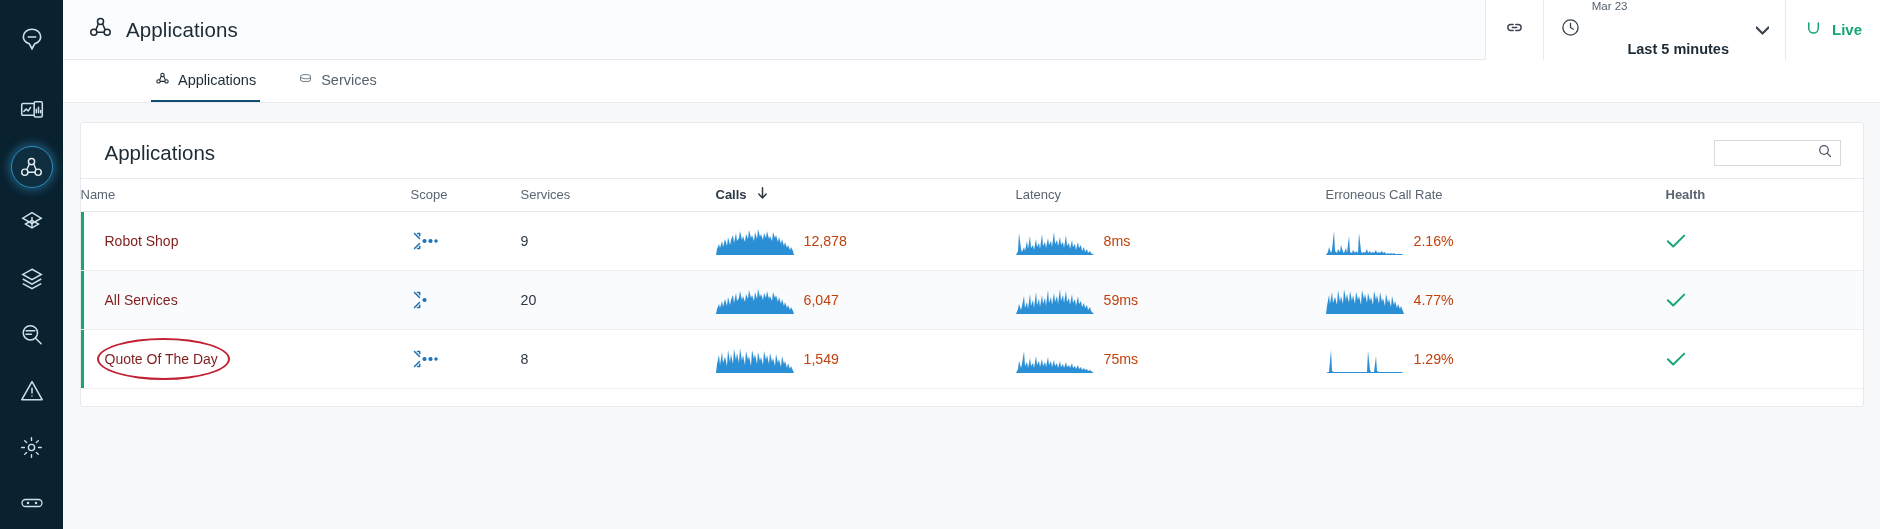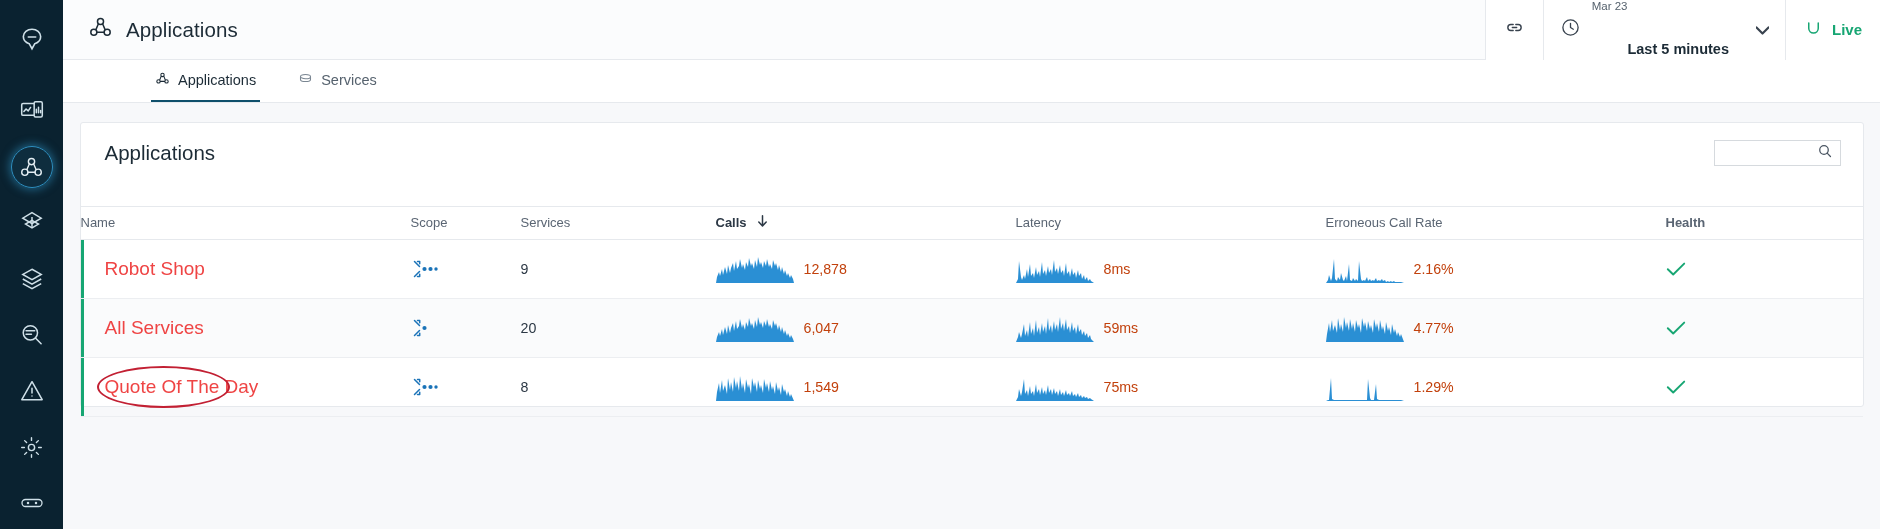--- a/index.html
+++ b/index.html
@@ -113,21 +113,21 @@
     display: flex; align-items: center;
     padding: 0 7px;
   }
   .search-input {
     border: none; outline: none; flex: 1;
     font-size: 13px; font-family: "Liberation Sans", sans-serif;
     color: #1c2b36; background: transparent; width: 10px;
   }
 
   
-  table.apps { width: 100%; border-collapse: collapse; table-layout: fixed; margin-top: 28px; }
+  table.apps { width: 100%; border-collapse: collapse; table-layout: fixed; }
   .apps thead th {
     font-size: 13px; font-weight: normal; color: #5a6573;
     text-align: left;
     padding: 8px 0 9px 0;
     border-top: 1px solid #e6e9ed;
     border-bottom: 1px solid #e6e9ed;
   }
   .apps thead th.sorted { font-weight: bold; color: #2c3845; }
   .apps tbody td {
     padding: 0; height: 58px;
@@ -145,21 +145,21 @@
   .col-health { width: auto; }
 
   .cell-pad { padding-left: 24px; }
   .name-cell {
     position: relative;
     border-left: 3px solid #17a673;
     height: 58px;
     display: flex; align-items: center;
     padding-left: 21px;
   }
-  .app-link { color: #ef4444; font-size: 19px; cursor: pointer; }
+  .app-link { color: #7f1d1d; font-size: 14px; cursor: pointer; }
   .annot-oval {
     position: absolute;
     left: 13px; top: 8px;
     width: 133px; height: 42px;
     border: 2px solid #c22033;
     border-radius: 50%/50%;
     pointer-events: none;
   }
   .metric { display: flex; align-items: center; gap: 10px; }
   .metric .val { font-size: 14.2px; color: #c2410c; }

